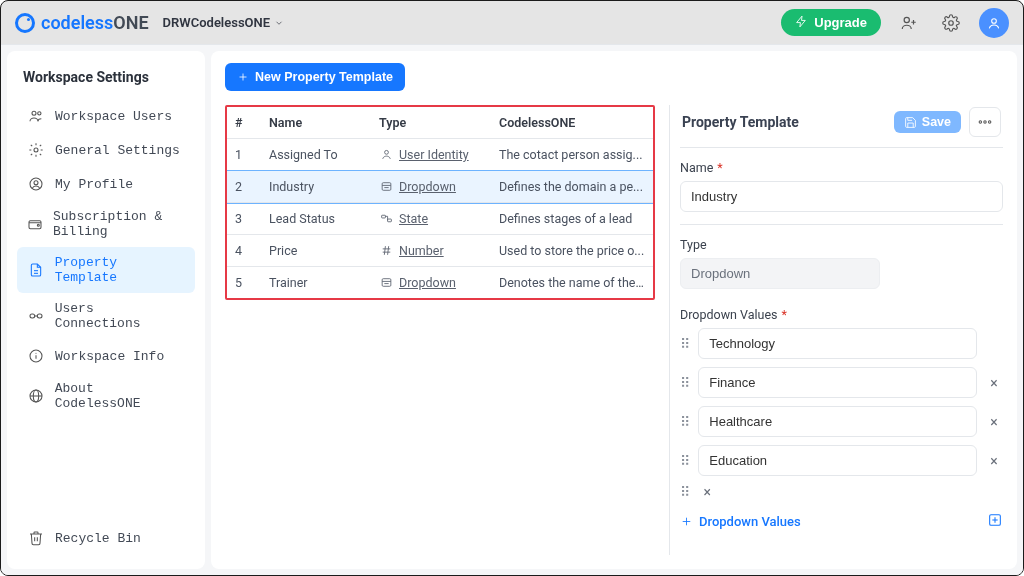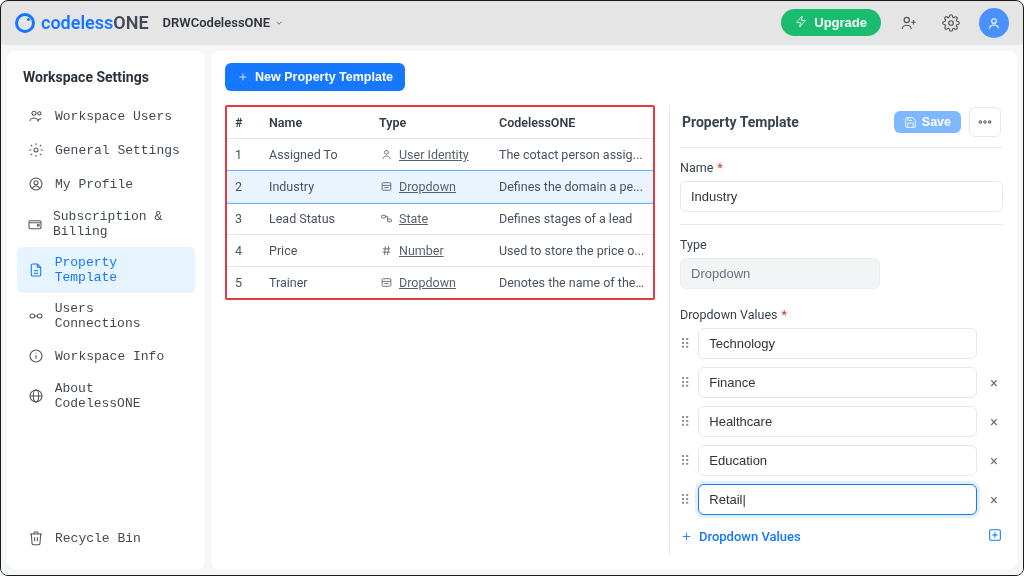--- a/index.html
+++ b/index.html
@@ -526,21 +526,20 @@
     <input class="dv-input" value="Healthcare" style="">
     <span class="dv-remove">×</span>
                 </div>
                 <div class="dv-row">
     <span class="grip">⠿</span>
     <input class="dv-input" value="Education" style="">
     <span class="dv-remove">×</span>
                 </div>
                 <div class="dv-row">
     <span class="grip">⠿</span>
-    <input class="dv-input focused" value="Retail|" style="">
     <span class="dv-remove">×</span>
                 </div>
               </div>
             <div class="add-dv-row">
               <span style="display:flex;align-items:center;gap:6px;">
                 <svg width="13" height="13" viewBox="0 0 24 24" stroke="var(--blue)">
                     <line x1="12" y1="5" x2="12" y2="19"></line>
                     <line x1="5" y1="12" x2="19" y2="12"></line>
                   </svg>
                 <span>Dropdown Values</span>

